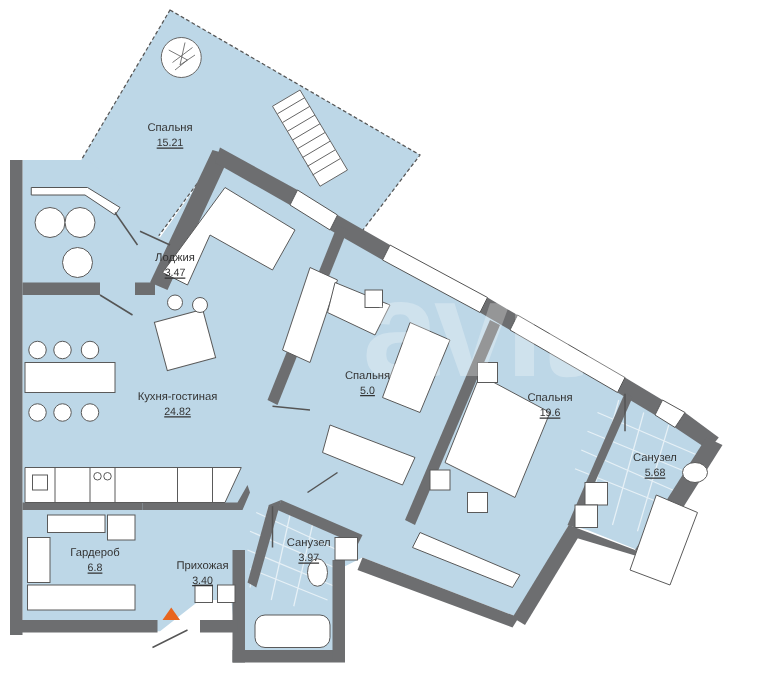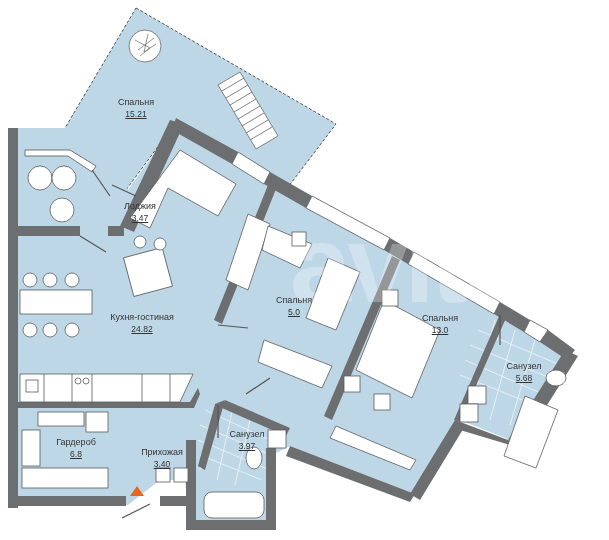--- a/index.html
+++ b/index.html
@@ -179,21 +179,21 @@
 <div class="room-label" style="left:142px; top:311px;">
   <span class="name">Кухня-гостиная</span>
   <span class="area">24.82</span>
 </div>
 <div class="room-label" style="left:294px; top:294px;">
   <span class="name">Спальня</span>
   <span class="area">5.0</span>
 </div>
 <div class="room-label" style="left:440px; top:312px;">
   <span class="name">Спальня</span>
-  <span class="area">13.0</span>
+  <span class="area">19.6</span>
 </div>
 <div class="room-label" style="left:524px; top:360px;">
   <span class="name">Санузел</span>
   <span class="area">5.68</span>
 </div>
 <div class="room-label" style="left:247px; top:428px;">
   <span class="name">Санузел</span>
   <span class="area">3.97</span>
 </div>
 <div class="room-label" style="left:162px; top:446px;">

